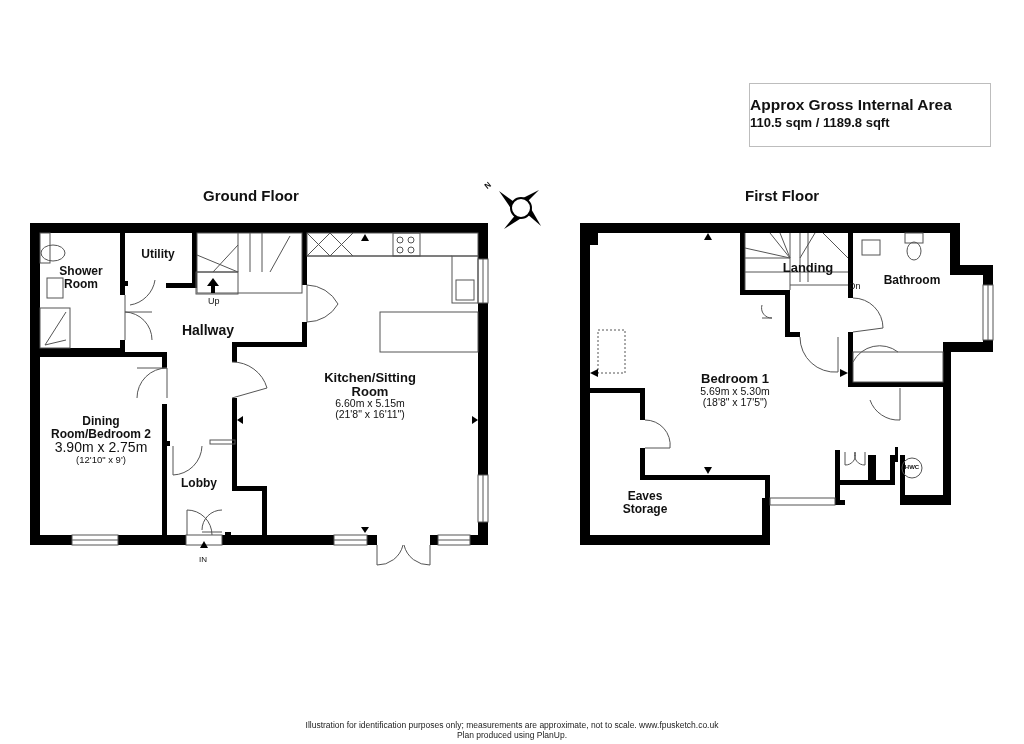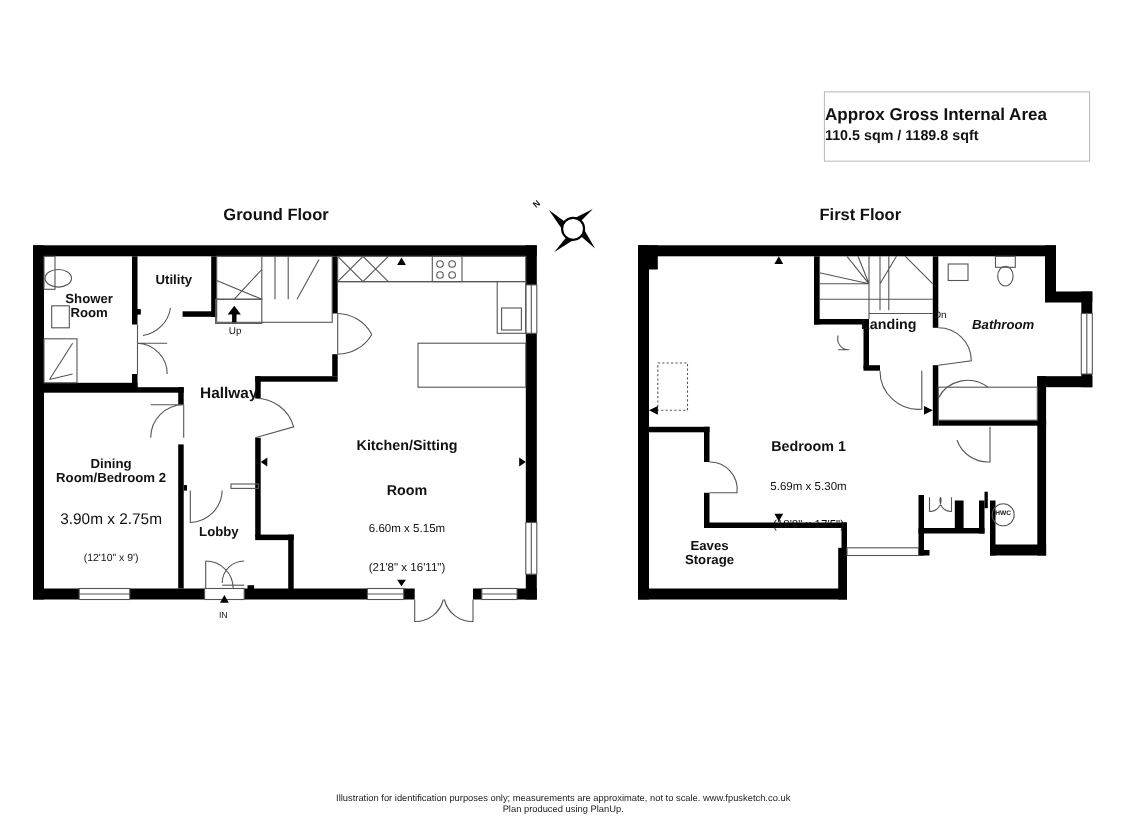--- a/index.html
+++ b/index.html
@@ -4,23 +4,23 @@
 <style>
   html, body { margin:0; padding:0; background:#ffffff; }
   body { width:1024px; height:744px; position:relative; overflow:hidden; font-family:"Liberation Sans", sans-serif; color:#111; }
   .area-box { position:absolute; left:749px; top:83px; width:242px; height:64px; border:1.5px solid #bdbdbd; box-sizing:border-box; text-align:left; }
   .area-box .l1 { font-weight:bold; font-size:15.5px; margin-top:12px; line-height:18px; }
   .area-box .l2 { font-weight:bold; font-size:13px; line-height:18px; }
   .floor-title { position:absolute; font-weight:bold; font-size:15px; }
   .footer { position:absolute; left:0; width:1024px; text-align:center; font-size:8.5px; color:#222; line-height:10px; }
   svg { position:absolute; left:0; top:0; }
   .rl { position:absolute; text-align:center; line-height:1.05; }
-  .rl .n { font-weight:bold; font-size:13px;margin-top:27px; }
+  .rl .n { font-weight:bold; font-size:13px; }
   .rl .n2 { font-weight:bold; font-size:12px; }
-  .rl .d { font-size:10.5px;margin-top:24px; }
+  .rl .d { font-size:10.5px; }
   .small { position:absolute; font-size:9px; }
 </style>
 </head>
 <body>
 
 <div class="area-box">
   <div class="l1">Approx Gross Internal Area</div>
   <div class="l2">110.5 sqm / 1189.8 sqft</div>
 </div>
 
@@ -235,21 +235,21 @@
 <div class="rl" style="left:174px; top:477px; width:50px;">
   <div class="n2">Lobby</div>
 </div>
 <div class="small" style="left:199px; top:555px; font-size:8px;">IN</div>
 <div class="small" style="left:485px; top:181px; font-size:8px; transform:rotate(-40deg); font-weight:bold;">N</div>
 
 <div class="rl" style="left:768px; top:261px; width:80px;">
   <div class="n">Landing</div>
 </div>
 <div class="small" style="left:825px; top:281px;margin-left:24px;">Dn</div>
-<div class="rl" style="left:872px; top:289px; width:80px;font-style:italic;">
+<div class="rl" style="left:872px; top:274px; width:80px;">
   <div class="n2">Bathroom</div>
 </div>
 <div class="rl" style="left:680px; top:372px; width:110px;">
   <div class="n">Bedroom 1</div>
   <div class="d">5.69m x 5.30m</div>
   <div class="d">(18'8" x 17'5")</div>
 </div>
 <div class="rl" style="left:605px; top:490px; width:80px;">
   <div class="n2">Eaves</div>
   <div class="n2">Storage</div>

